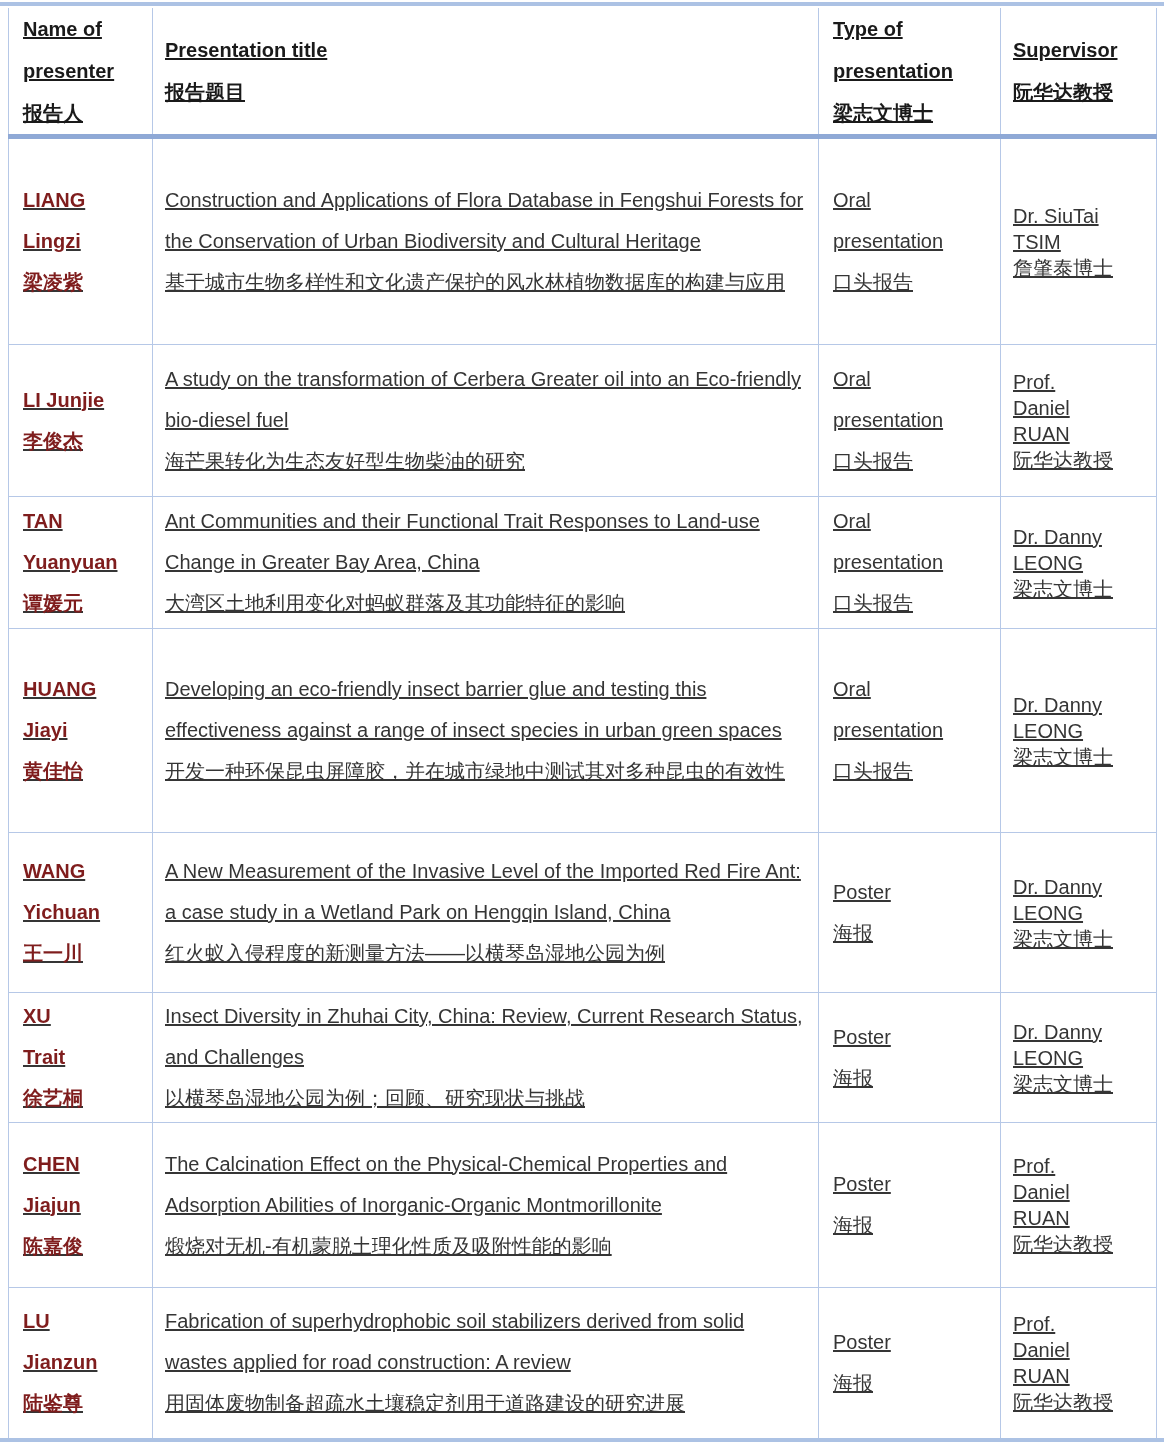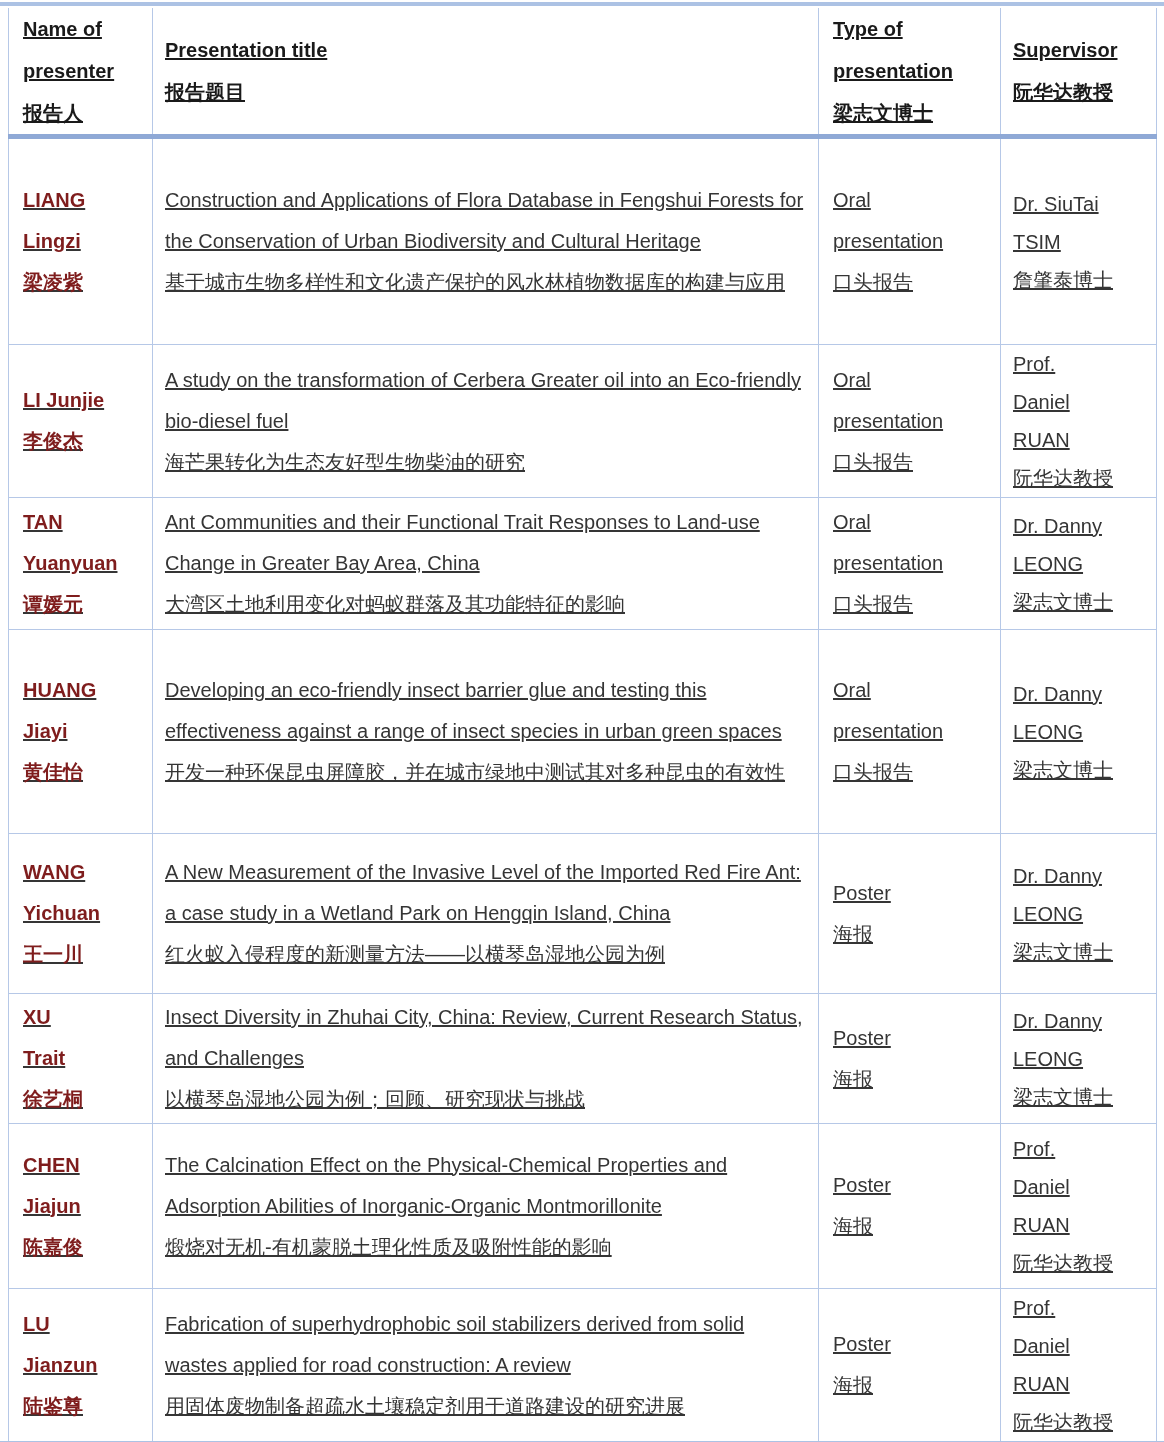--- a/index.html
+++ b/index.html
@@ -41,21 +41,21 @@
     line-height:42px;
   }
   tr.last td { border-bottom:none; }
   td { line-height:41px; }
   .c1 { padding-left:14px; padding-right:6px; }
   .c2 { padding-left:12px; padding-right:10px;margin-left:46px; }
   .c3 { padding-left:14px; padding-right:6px; }
   .c4 { padding-left:12px; padding-right:4px; }
   .pre { white-space:pre-line; }
   .name { font-weight:bold; color:#7f1d1d; }
-  .sup { line-height:38px; }
+  .sup { line-height:26px; }
   tr.hdr  { height:127px; }
   tr.r1 { height:208px; }
   tr.r2 { height:152px; }
   tr.r3 { height:132px; }
   tr.r4 { height:204px; }
   tr.r5 { height:160px; }
   tr.r6 { height:130px; }
   tr.r7 { height:165px; }
   tr.r8 { height:150px;padding-left:16px; }
 </style>

